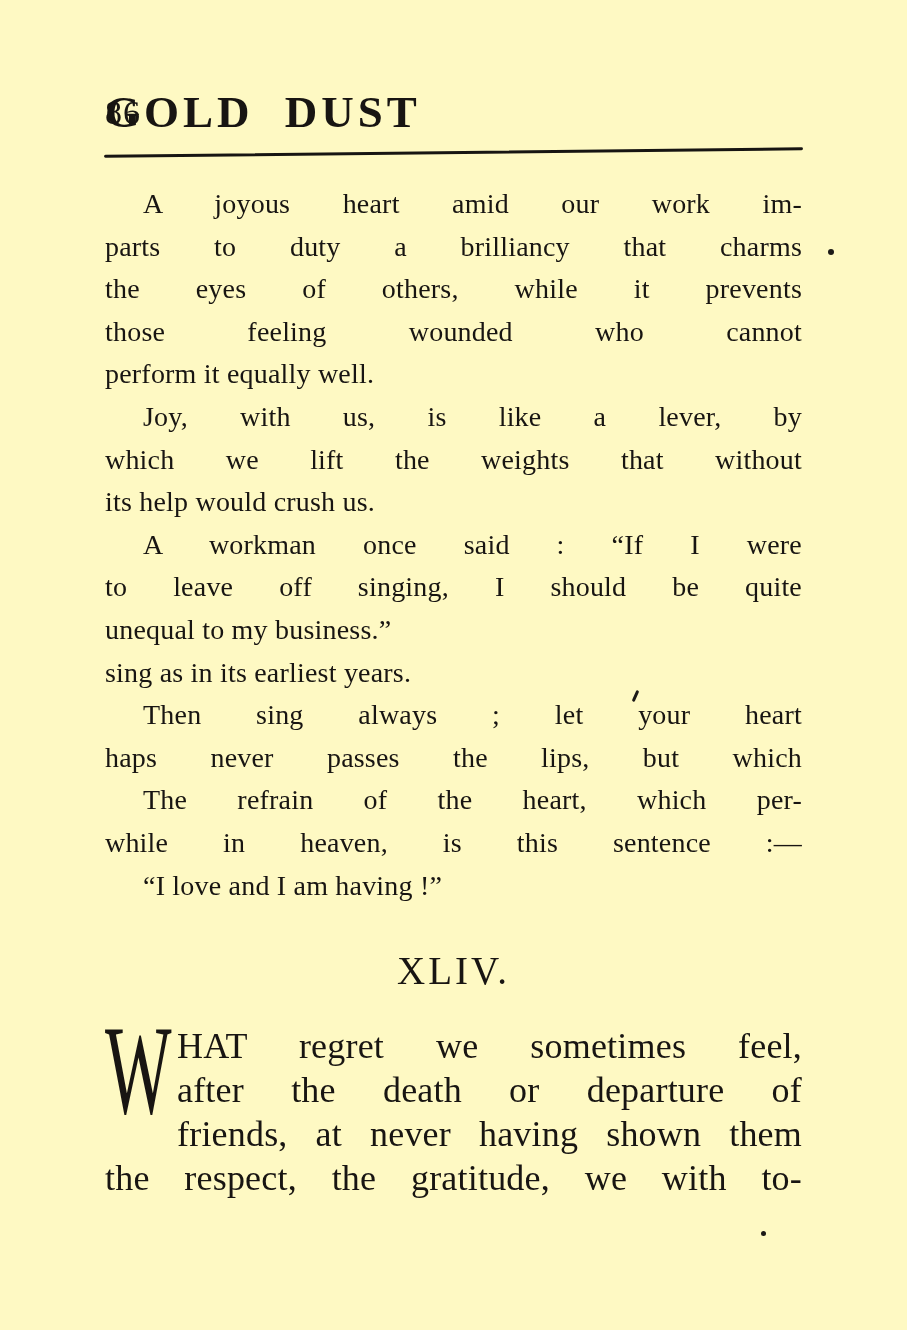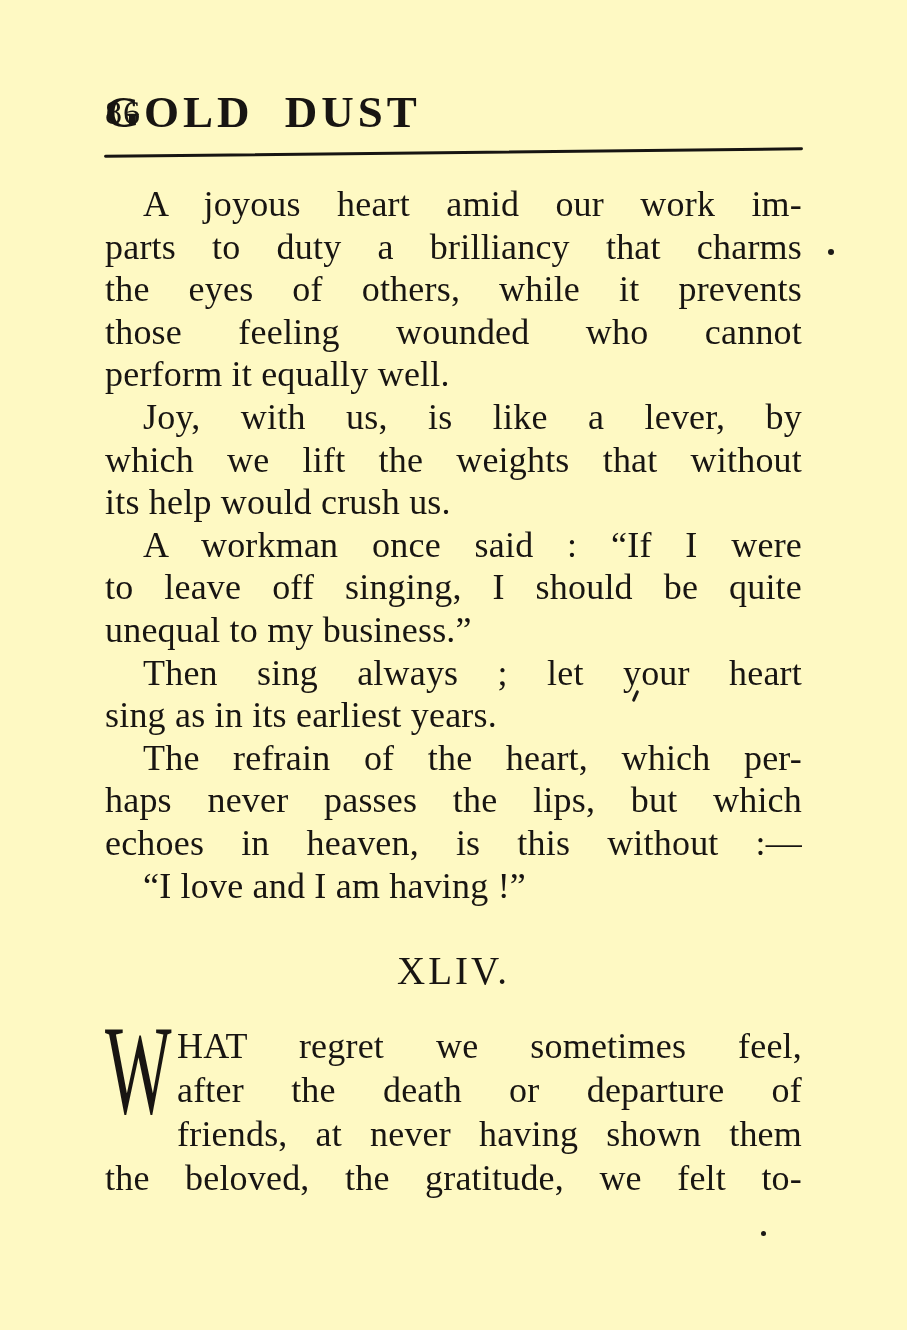--- a/index.html
+++ b/index.html
@@ -53,21 +53,21 @@
   }
   
   .bodytext {
     position: absolute;
     top: 183px;
     left: 105px;
     width: 697px;
   }
   .para { margin: 0; padding: 0; }
   .ln {
-    font-size: 36px;
+    font-size: 28px;
     line-height: 42.6px;
     height: 42.6px;
     white-space: nowrap;
     letter-spacing: 0.2px;
   }
   .ln.j {
     white-space: normal;
     text-align: justify;
     text-align-last: justify;
   }
@@ -148,43 +148,43 @@
       <div class="ln">its help would crush us.</div>
     </div>
 
     <div class="para">
       <div class="ln j ind">A workman once said : “If I were</div>
       <div class="ln j">to leave off singing, I should be quite</div>
       <div class="ln">unequal to my business.”</div>
     </div>
 
     <div class="para">
+      <div class="ln">sing as in its earliest years.</div>
       <div class="ln j ind">Then sing always ; let your heart</div>
-      <div class="ln">sing as in its earliest years.</div>
     </div>
 
     <div class="para">
+      <div class="ln j">haps never passes the lips, but which</div>
       <div class="ln j ind">The refrain of the heart, which per-</div>
-      <div class="ln j">haps never passes the lips, but which</div>
-      <div class="ln j">echoes in heaven, is this without :—</div>
+      <div class="ln j">while in heaven, is this sentence :—</div>
     </div>
 
     <div class="para">
       <div class="ln ind">“I love and I am having !”</div>
     </div>
 
   </main>
 
   <h2 class="section-heading">XLIV.</h2>
 
   <div class="section-para">
     <span class="dropcap">W</span>
     <div class="ln j">HAT regret we sometimes feel,</div>
     <div class="ln j">after the death or departure of</div>
     <div class="ln j">friends, at never having shown them</div>
-    <div class="ln j">the beloved, the gratitude, we felt to-</div>
+    <div class="ln j">the respect, the gratitude, we with to-</div>
   </div>
 
   <span class="speck dot1"></span>
   <span class="speck dot2"></span>
   <span class="speck tick"></span>
 
 </div>
 
 </body></html>

